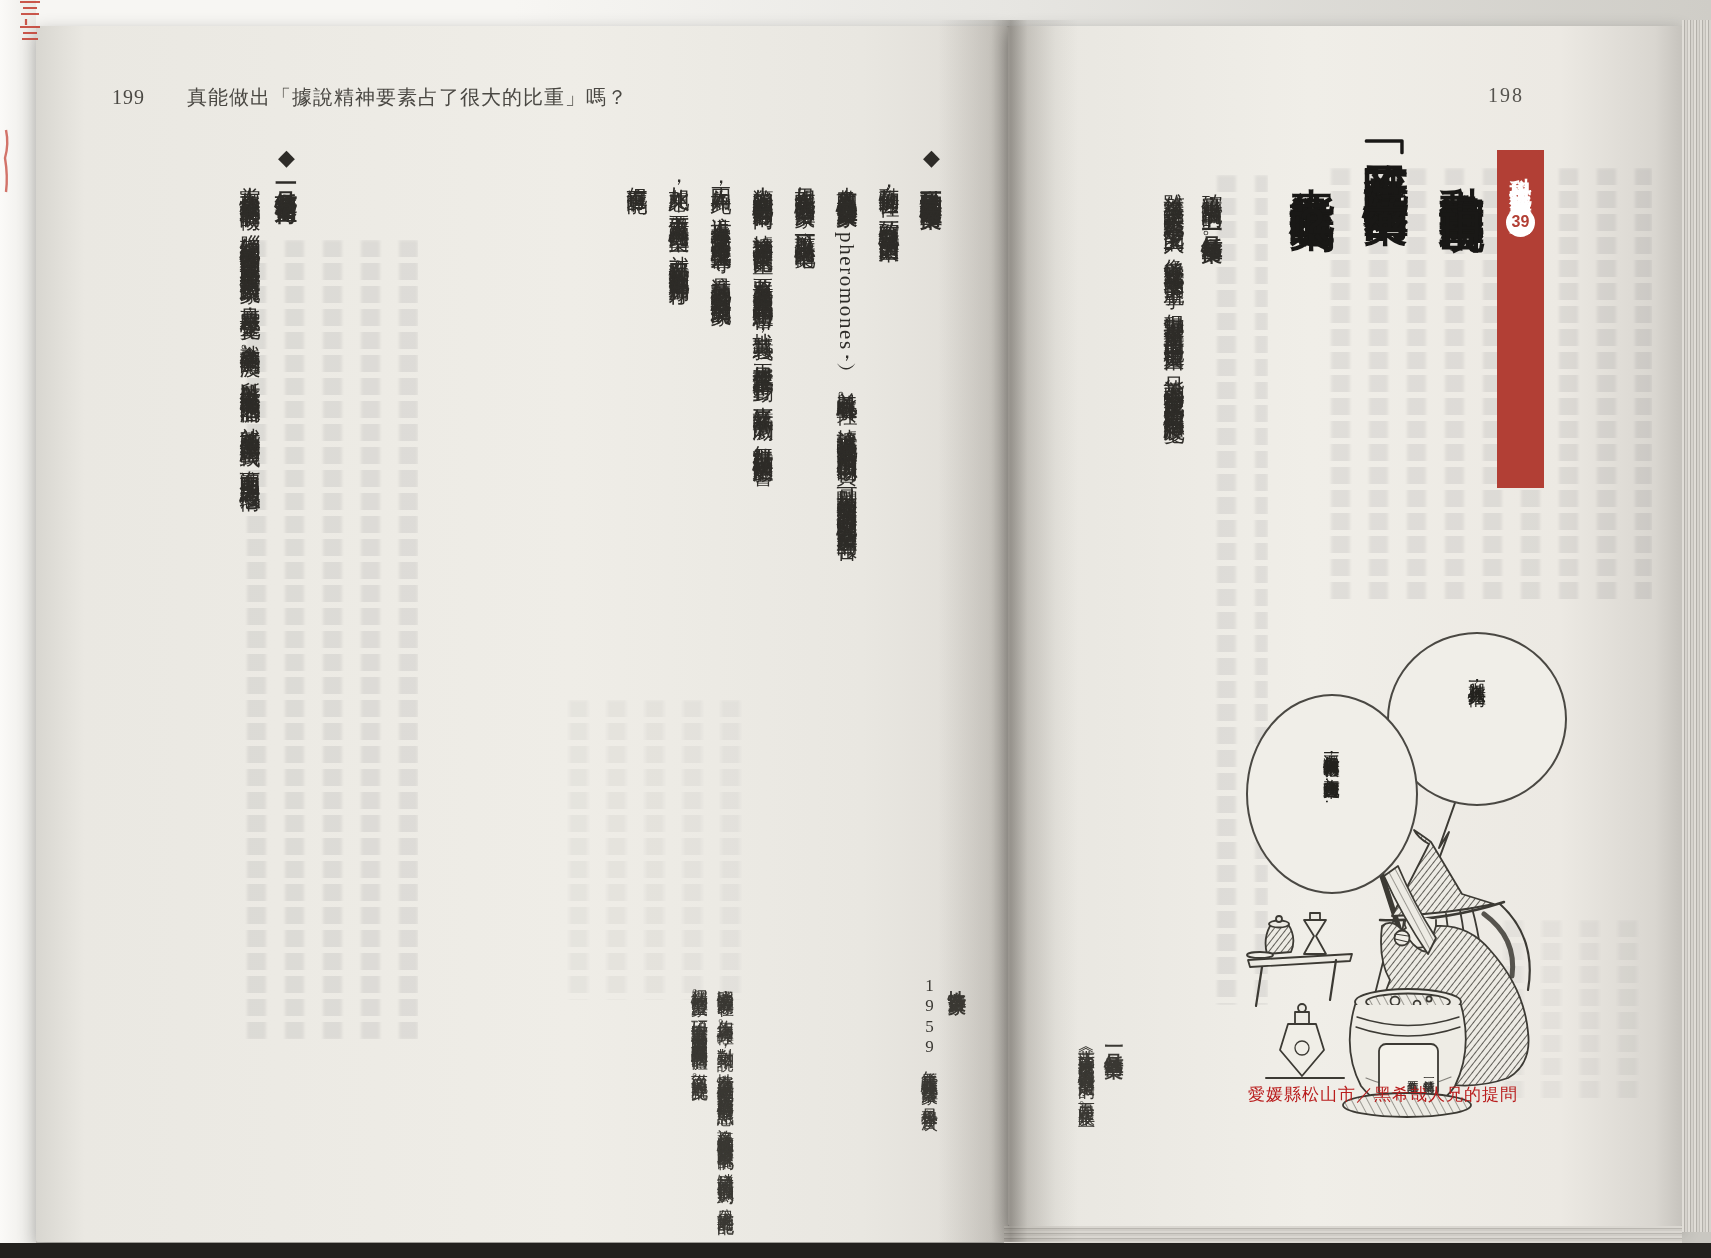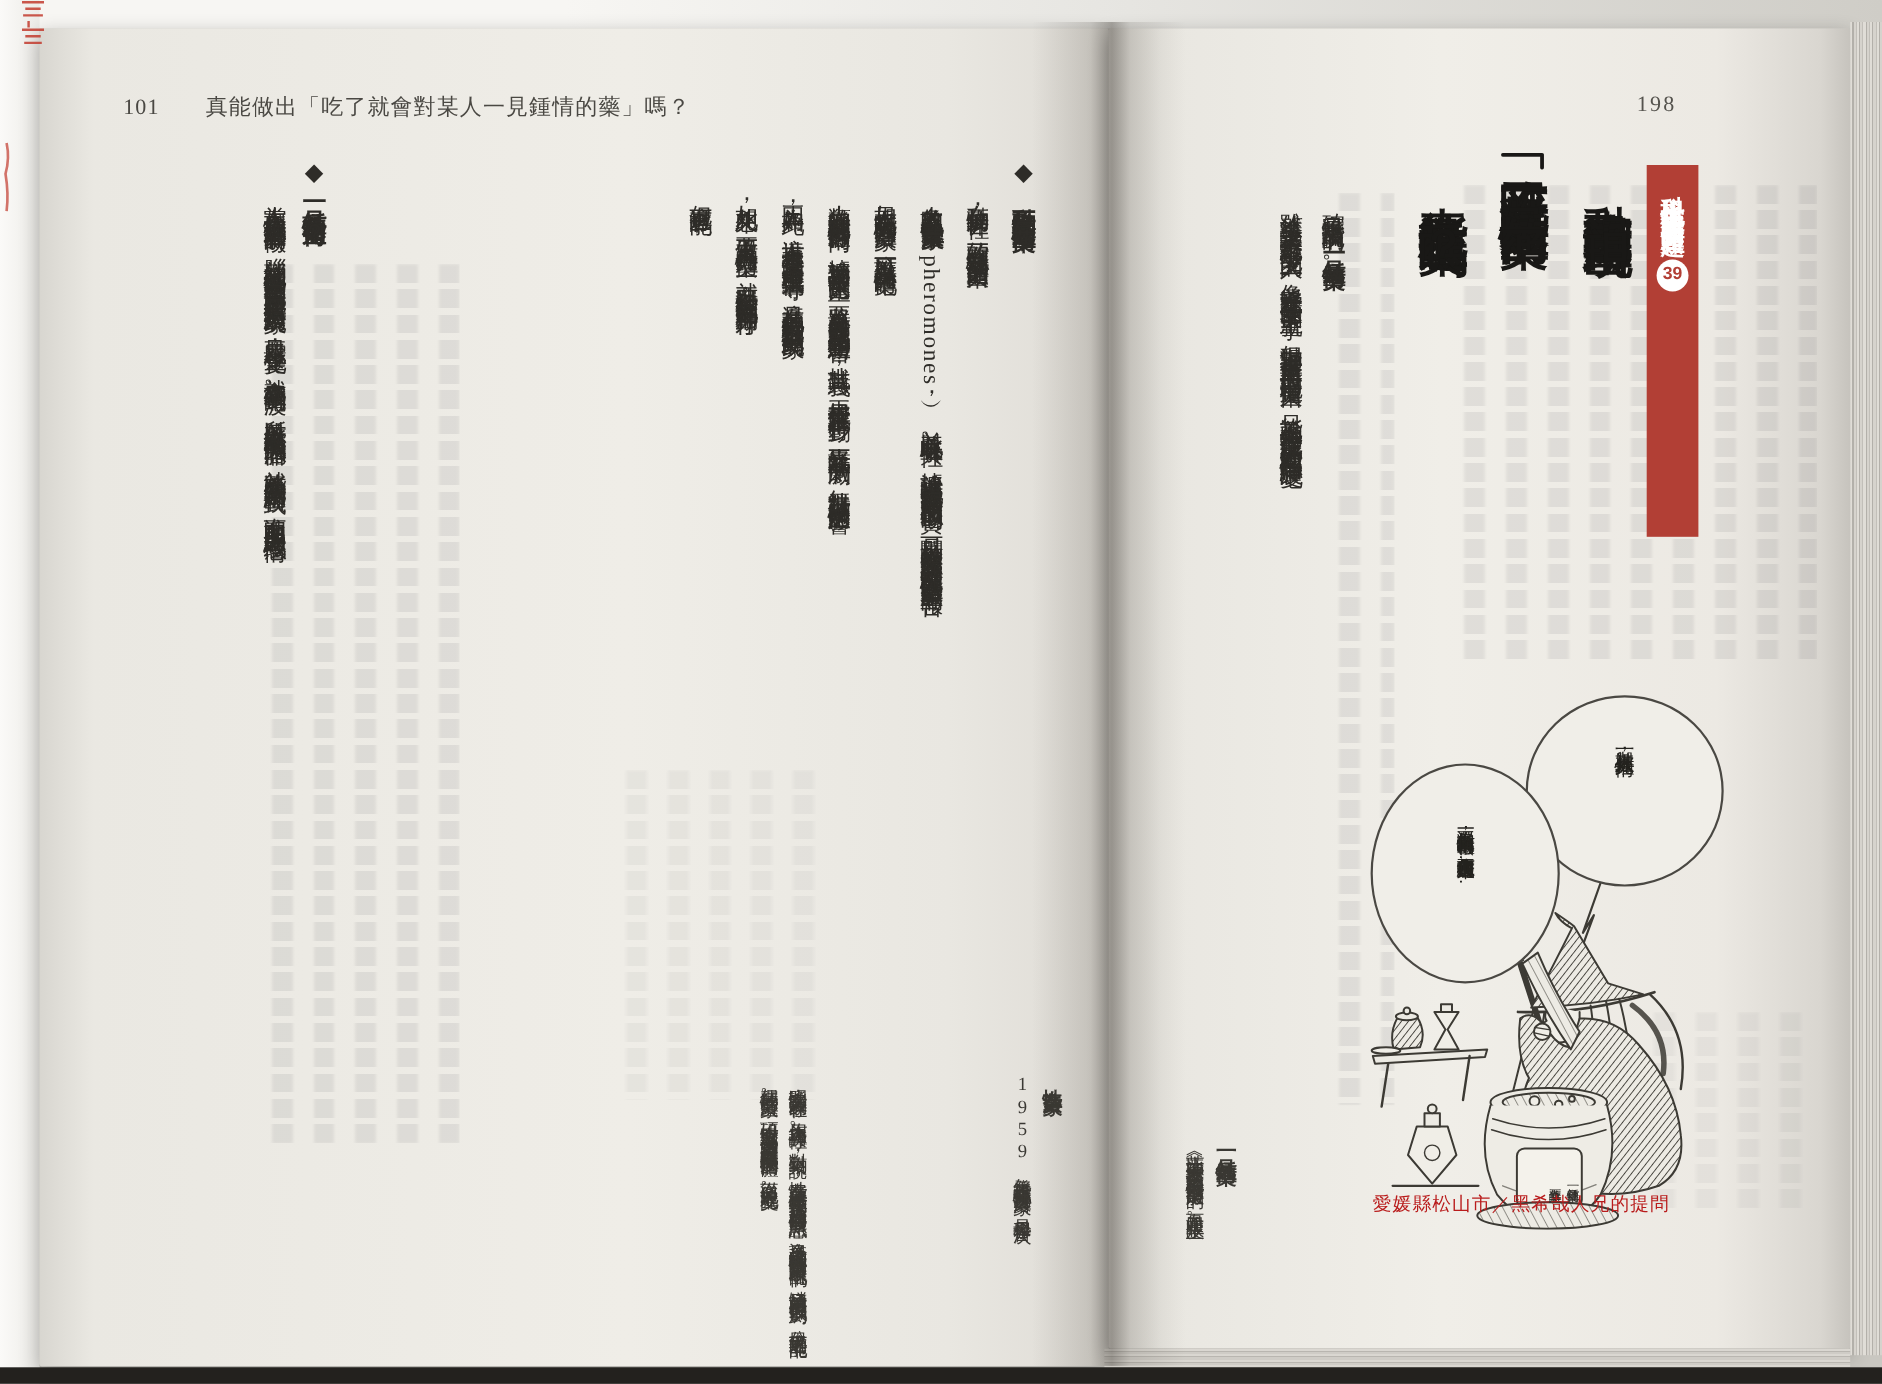--- a/index.html
+++ b/index.html
@@ -47,21 +47,21 @@
   #secA{left:360px;top:145px;height:808px;width:592px;font-size:21px;letter-spacing:1.6px;line-height:42px;}
   #secB{left:112px;top:145px;height:808px;width:192px;font-size:21px;letter-spacing:1.6px;line-height:36px;}
   .fn{font-size:17px;letter-spacing:1.4px;color:#3a3833;}
   .fn h4{margin:0;font-family:"Liberation Sans","DejaVu Sans",sans-serif;font-size:18px;letter-spacing:2px;}
   #fn1{left:916px;top:976px;height:230px;line-height:27px;text-orientation:upright;}
   #fn2{left:420px;top:976px;height:232px;width:318px;line-height:26px;}
 
   
   #rnum{position:absolute;left:1488px;top:84px;z-index:2;font-size:20px;color:#55534e;letter-spacing:2px;font-family:Liberation Serif, serif;}
   #banner{position:absolute;left:1497px;top:150px;width:47px;height:338px;z-index:2;
-    background:var(--banner-red,#b23f35);display:flex;flex-direction:column;align-items:center;padding-top:10px;box-sizing:border-box;gap:28px;}
+    background:var(--banner-red,#b23f35);display:flex;flex-direction:column;align-items:center;padding-top:10px;box-sizing:border-box;}
   #banner .lbl{writing-mode:vertical-rl;color:#fff;font-size:22px;font-weight:bold;letter-spacing:3.5px;
     font-family:"Liberation Sans","DejaVu Sans",sans-serif;}
   #banner .num{width:29px;height:29px;border-radius:50%;background:#fff;color:var(--banner-red,#b23f35);
     font-family:"Liberation Sans","DejaVu Sans",sans-serif;font-size:16px;font-weight:bold;
     display:flex;align-items:center;justify-content:center;margin-top:9px;flex:none;}
   .title-col{position:absolute;writing-mode:vertical-rl;z-index:2;color:#191816;font-size:45px;
     font-weight:900;letter-spacing:3px;font-family:"Liberation Sans","DejaVu Sans",sans-serif;}
   #t1{left:1432px;top:152px;height:440px;}
   #t2{left:1356px;top:126px;height:800px;}
   #t3{left:1282px;top:152px;height:470px;}
@@ -96,21 +96,21 @@
   <div id="pageL"></div>
   <div id="pageR"></div>
 
   <div class="ghost" style="left:1322px;top:168px;width:330px;height:436px;"></div>
   <div class="ghost" style="left:1208px;top:175px;width:60px;height:830px;"></div>
   <div class="ghost" style="left:1495px;top:920px;width:160px;height:180px;opacity:.05;"></div>
   <div class="ghost" style="left:238px;top:240px;width:180px;height:800px;"></div>
   <div class="ghost" style="left:560px;top:700px;width:190px;height:300px;opacity:.05;"></div>
 
   <div id="lhead">
-    <span class="num">101</span><span>真能做出「吃了就會對某人一見鍾情的藥」嗎？</span>
+    <span class="num">199</span><span>真能做出「據說精神要素占了很大的比重」嗎？</span>
   </div>
   <div id="secA" class="vblock">
       <h3>◆動物世界的一見鍾情藥</h3>
       <p><span>在動物的世界裡，的確有類似一見鍾情藥之類的東西。</span></p>
       <p><span>大多數的昆蟲會分泌</span><span class="bold">性費洛蒙</span><span>（sex pheromones），並以此香味吸引異性。據說就連哺乳類也有在豬的尿液中檢測出類似的物質，可是關於人類卻從來沒有聽說有明確的「發現人類的性費洛蒙」等等的報告。</span></p>
       <p><span>如果也有能吸引人類的性費洛蒙，應該可以做出一見鍾情藥吧。</span></p>
       <p><span>人類的戀愛與其他動物的性行為不同，據說精神要素占了很大的比重。要將來自外界的各式各樣訊息在腦內重新組合，找出其意義，再根據此意義進行下一步行動，光靠氣味等單一的刺激，無法對行動做出決定性的影響。</span></p>
       <p><span>正因為如此，這世上有人會宣稱愛上了漫畫的主角或模型人偶等等，這是在其他的動物身上絕對不可能見到的現象。</span></p>
       <p><span>如此想來，要做出真正的一見鍾情藥，就一定要對特定的人控制他的精神活動才行。</span></p>
       <p><span>但這有可能嗎？</span></p>

